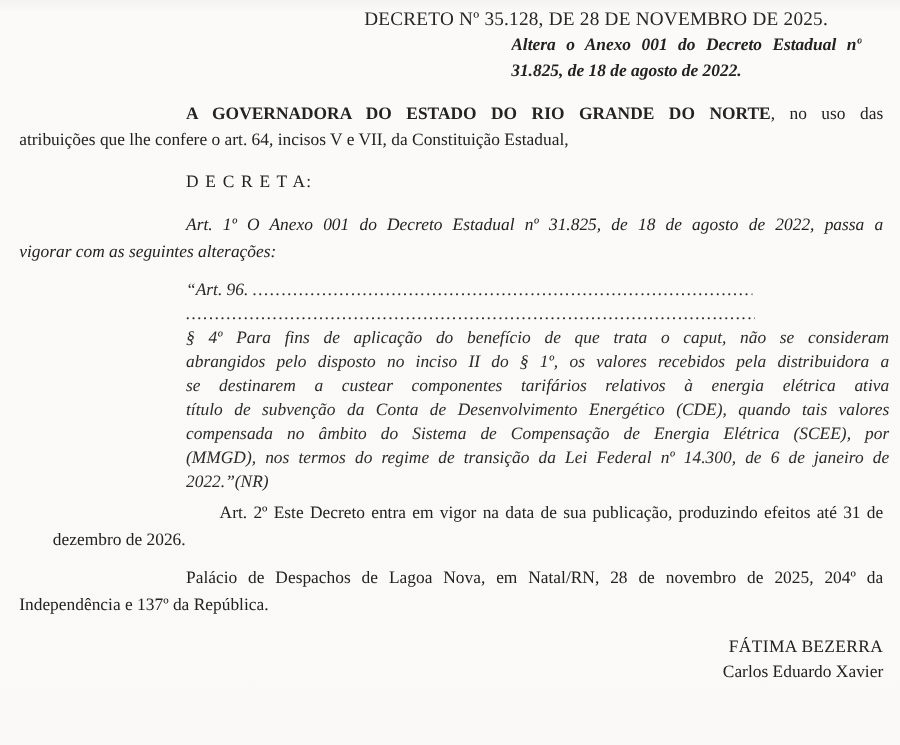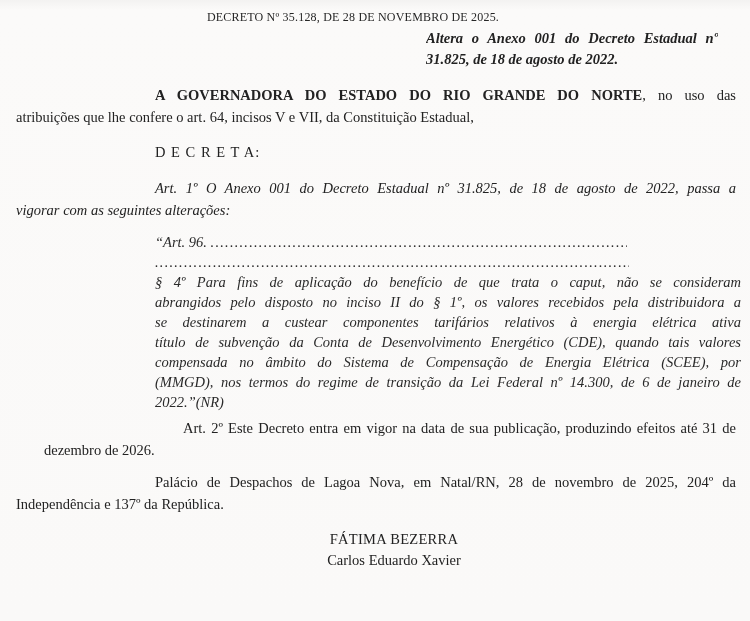--- a/index.html
+++ b/index.html
@@ -9,24 +9,24 @@
     margin:0 auto;
     box-sizing:border-box;
     background:linear-gradient(180deg,#f3f2f1 0px,#fbfaf9 10px,#faf9f8 100%);
     color:#222;
     font-family:"Liberation Serif","DejaVu Serif",serif;
     font-size:14.5px;
     padding:6px 14px 0 16px;
     overflow:hidden;
   }
   .title{
-    text-align:center;
+    text-align:right;
     padding-right:46px;
     line-height:22px;
-    font-size:12px;
+    font-size:16px;
     letter-spacing:.2px;
     color:#262626;
   }
   .epigraph{
     width:292px;
     margin:0 18px 0 auto;
     font-weight:bold;
     font-style:italic;
     line-height:21px;
   }
@@ -45,21 +45,21 @@
     margin-left:139px;
     width:586px;
     font-style:italic;
     line-height:20px;
     color:#2a2a2a;
   }
   .art2{margin-top:5px;margin-left:28px;}
   .closing{margin-top:10px;}
   .signature{
     margin-top:14px;
-    text-align:center;
+    text-align:right;
     padding-left:36px;
     line-height:21px;
   }
   .sig-name{letter-spacing:.3px;}
   .jline{
     text-align:justify;
     text-align-last:justify;
     white-space:nowrap;
     overflow:hidden;
   }

